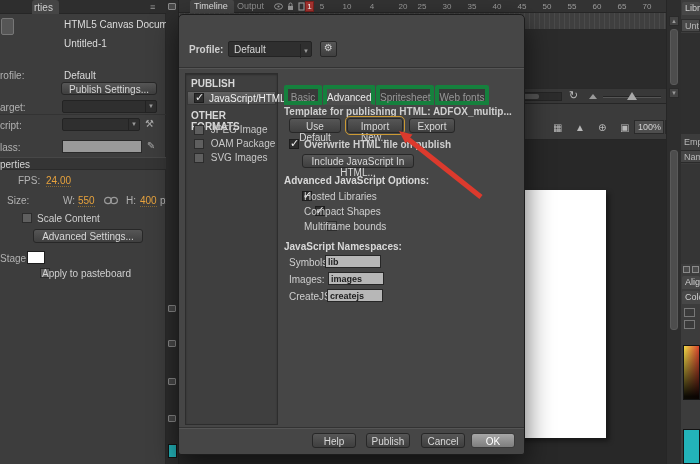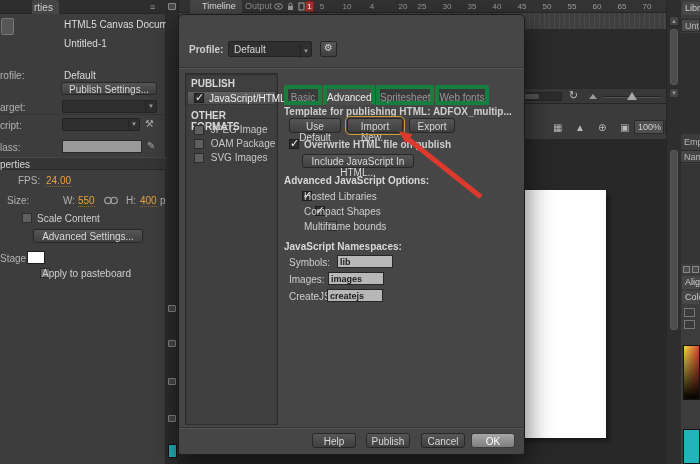--- a/index.html
+++ b/index.html
@@ -30,21 +30,21 @@
   .chk.dark { background:#2d2d2d; border-color:#1d1d1d; }
   .chk i { font-style:normal; position:absolute; left:0px; top:-3px; color:#f0f0f0; font-size:11px; }
   .swatch-white { background:#ffffff; border:1px solid #1e1e1e; }
 
   
   .dock { left:166px; top:0; width:13px; height:464px; background:#2d2d2d; border-right:1px solid #242424; }
   .dock-ic { position:absolute; left:2px; width:8px; height:7px; border:1px solid #8a8a8a; border-radius:1px; background:#4a4a4a; }
 
   
   .tl-strip { left:179px; top:0; width:487px; height:13px; background:#333333; border-bottom:1px solid #262626; }
-  .tl-tab { position:absolute; top:0; height:13px; padding:1px 6px 0 12px; font-size:9px; }
+  .tl-tab { position:absolute; top:0; height:13px; padding:1px 6px 0 4px; font-size:9px; }
   .tl-tab.active { background:#474747; color:#e0e0e0; border-radius:2px 2px 0 0; }
   .tl-tab.idle { color:#8f8f8f; }
   .ruler-num { position:absolute; top:2px; width:16px; text-align:center; font-size:8px; color:#9c9c9c; }
   .playhead { position:absolute; top:1px; width:9px; height:11px; background:#a83531; color:#fff;
               font-size:8px; text-align:center; border:1px solid #7d201d; }
   .frames-hdr { left:179px; top:13px; width:487px; height:17px; background:#3f3f3f;
     background-image:repeating-linear-gradient(to right,#4a4a4a 0 1px,transparent 1px 5px);
     border-bottom:1px solid #2a2a2a; }
   .frames-body { left:179px; top:30px; width:487px; height:58px; background:#2b2b2b; }
   .tl-bottom { left:179px; top:88px; width:487px; height:16px; background:#383838; border-top:1px solid #2a2a2a; border-bottom:1px solid #262626; }
@@ -325,21 +325,21 @@
 
     <span class="chk dark abs" style="left:110px;top:191px;"><i>✓</i></span>
     <div class="dlg-lbl" style="left:125px;top:191px;">Compact Shapes</div>
 
     <span class="chk abs" style="left:110px;top:206px;"></span>
     <div class="dlg-lbl" style="left:125px;top:206px;">Multiframe bounds</div>
 
     <div class="dlg-hdr" style="left:105px;top:226px;font-weight:bold;">JavaScript Namespaces:</div>
 
     <div class="dlg-lbl" style="left:110px;top:242px;">Symbols:</div>
-    <input class="nsfld" style="left: 158px; top: 240px;" value="lib">
+    <input class="nsfld" style="left: 146px; top: 240px;" value="lib">
 
     <div class="dlg-lbl" style="left:110px;top:259px;">Images:</div>
     <input class="nsfld" style="left: 149px; top: 257px;" value="images">
 
     <div class="dlg-lbl" style="left:110px;top:276px;">CreateJS:</div>
     <input class="nsfld" style="left: 148px; top: 274px;" value="createjs">
 
     <div class="divider" style="top:412px;"></div>
 
     <div class="abs btn" style="left:133px;top:418px;width:44px;height:15px;padding-top:2px;">Help</div>

